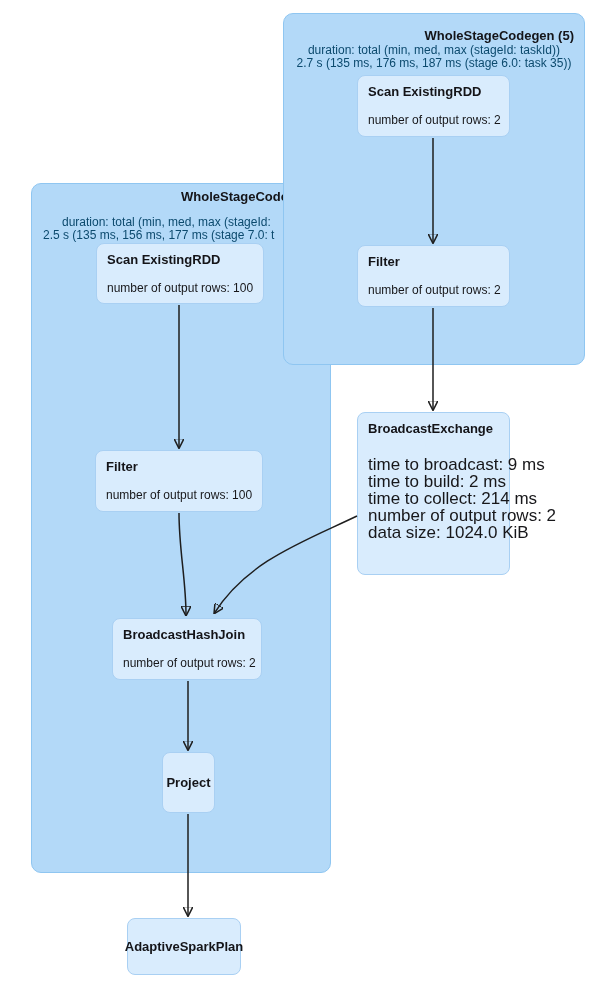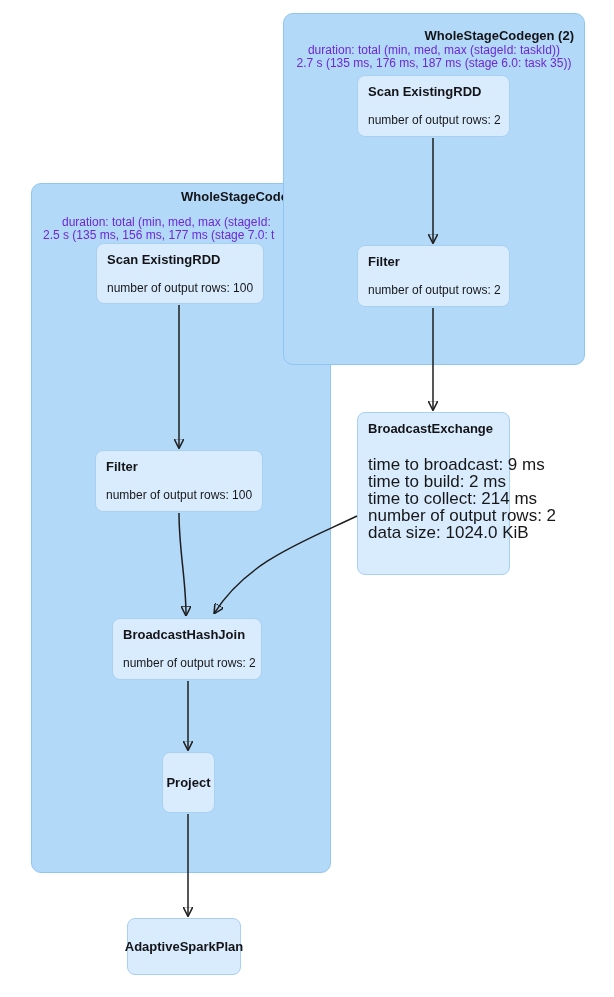--- a/index.html
+++ b/index.html
@@ -29,21 +29,21 @@
     white-space: nowrap;
     color: #141418;
   }
   .cluster-right .cluster-title { right: 10px; top: 14px; }
   .cluster-left  .cluster-title { left: 149px; top: 5px; }
   .cluster-duration {
     position: absolute;
     font-size: 12px;
     line-height: 15px;
     white-space: nowrap;
-    color: #6d28d9;
+    color: #0c4a6e;
   }
   .cluster-right .dur1 { left: 0; right: 0; top: 29px; text-align: center; }
   .cluster-right .dur2 { left: 0; right: 0; top: 42px; text-align: center; }
   .cluster-left  .dur1 { left: 30px; top: 31px; }
   .cluster-left  .dur2 { left: 11px; top: 44px; }
   .node {
     position: absolute;
     background: #d9ecfd;
     border: 1px solid #a9d0f3;
     border-radius: 8px;
@@ -109,21 +109,21 @@
 
 <div class="canvas">
 
   <div class="cluster cluster-left">
     <div class="cluster-title">WholeStageCode</div>
     <div class="cluster-duration dur1">duration: total (min, med, max (stageId:</div>
     <div class="cluster-duration dur2">2.5 s (135 ms, 156 ms, 177 ms (stage 7.0: t</div>
   </div>
 
   <div class="cluster cluster-right">
-    <div class="cluster-title">WholeStageCodegen (2)</div>
+    <div class="cluster-title">WholeStageCodegen (5)</div>
     <div class="cluster-duration dur1">duration: total (min, med, max (stageId: taskId))</div>
     <div class="cluster-duration dur2">2.7 s (135 ms, 176 ms, 187 ms (stage 6.0: task 35))</div>
   </div>
 
   <div class="node n-scan1">
     <div class="node-title">Scan ExistingRDD</div>
     <div class="node-metric">number of output rows: 2</div>
   </div>
   <div class="node n-filter1">
     <div class="node-title">Filter</div>

